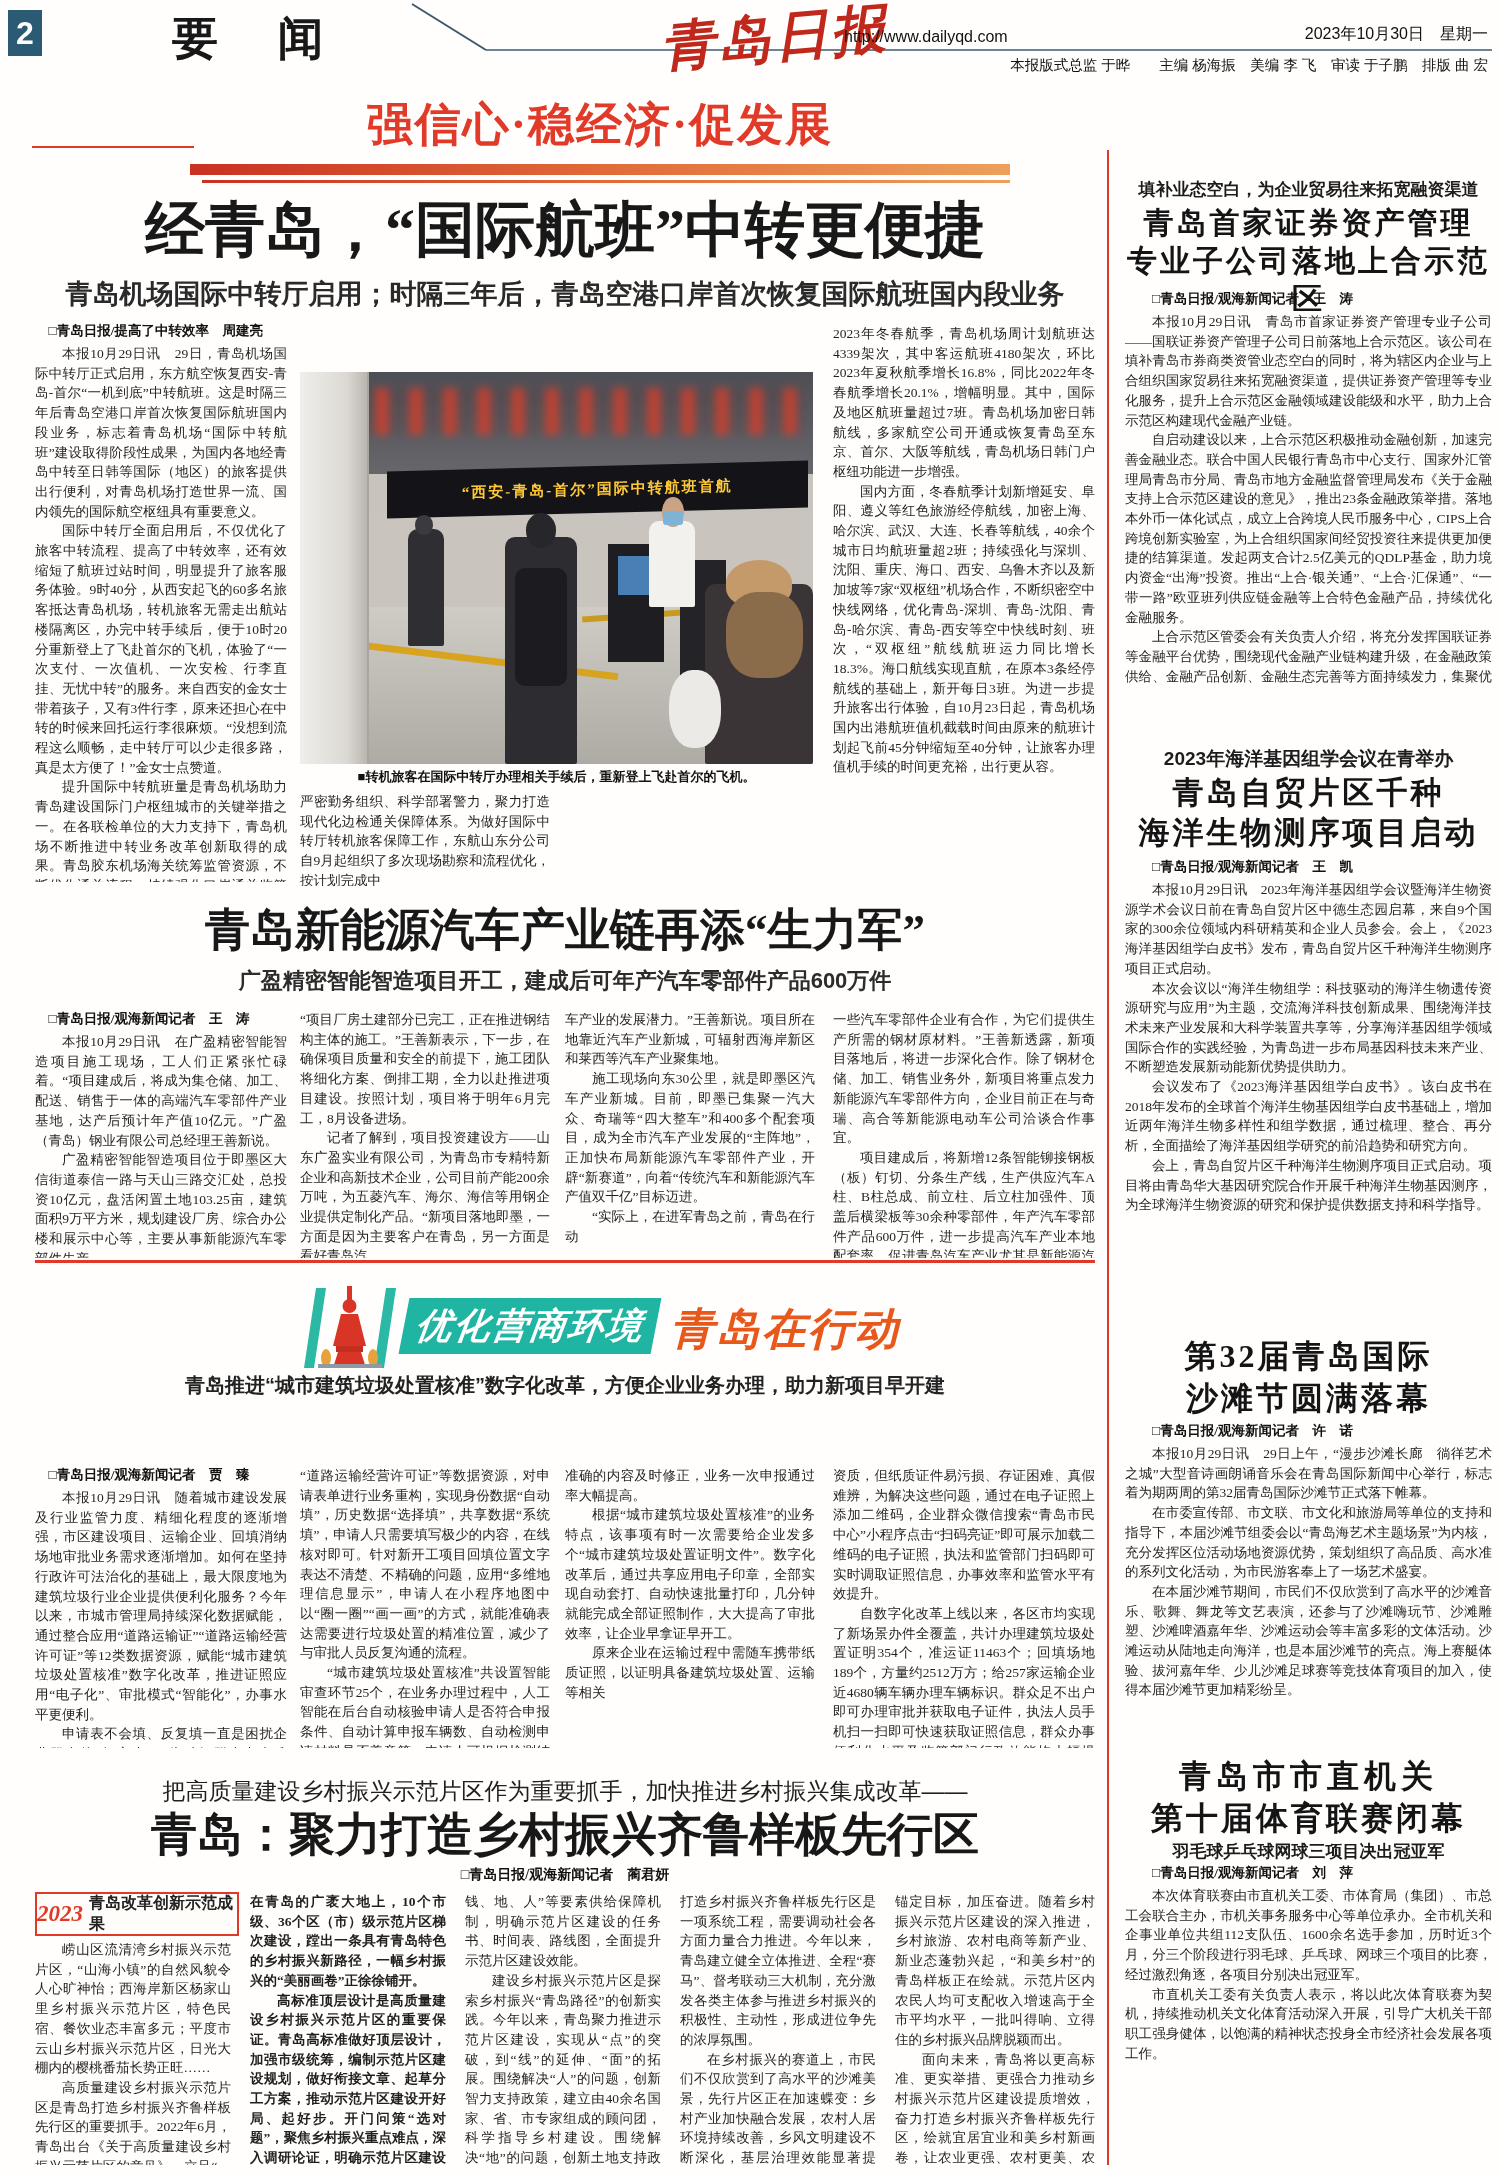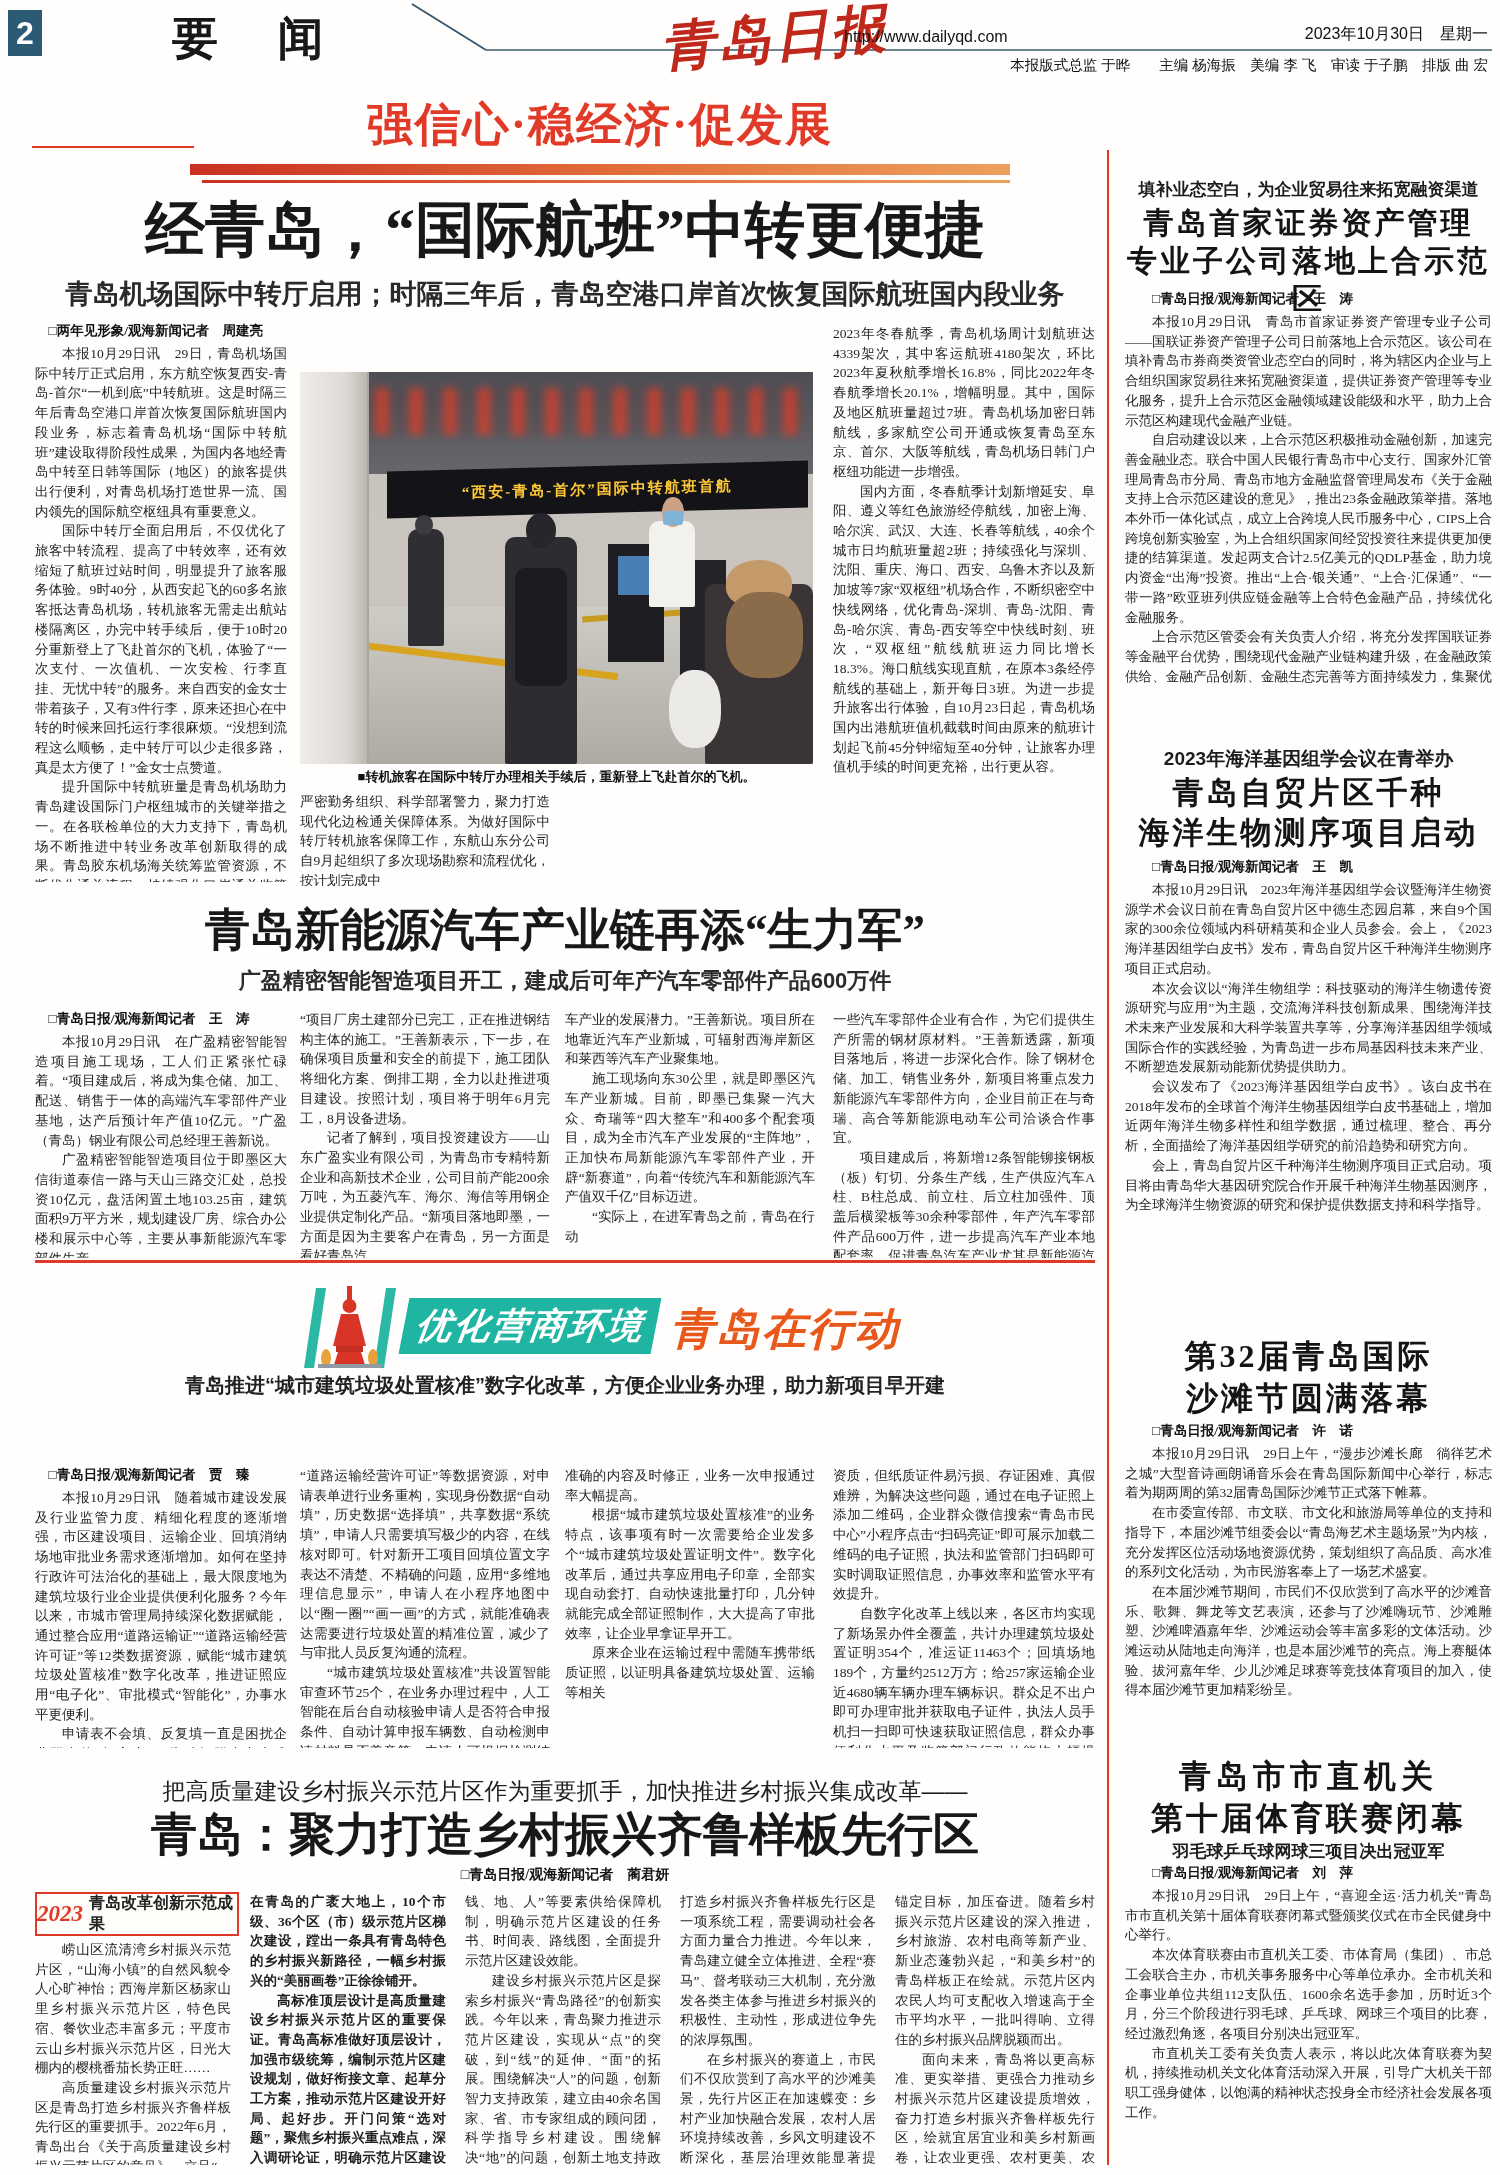--- a/index.html
+++ b/index.html
@@ -64,21 +64,21 @@
 
   <div class="abs redline" style="left:1107px;top:150px;width:2px;height:2015px;"></div>
 
   <div class="abs redline" style="left:32px;top:146px;width:162px;height:2px;"></div>
   <div class="abs center" id="slogan" style="left:190px;top:94px;width:820px;">强信心·稳经济·促发展</div>
   <div class="abs gradbar" style="left:190px;top:164px;width:820px;height:11px;"></div>
   <div class="abs gradbar" style="left:202px;top:180px;width:808px;height:3px;"></div>
 
   <div class="abs center serifhead" style="left:35px;top:190px;width:1060px;font-size:60px;">经青岛，“国际航班”中转更便捷</div>
   <div class="abs center sans" style="left:35px;top:276px;width:1060px;font-size:27px;font-weight:600;color:#2a2a2a;">青岛机场国际中转厅启用；时隔三年后，青岛空港口岸首次恢复国际航班国内段业务</div>
-  <div class="abs byline" style="left:35px;top:322px;width:252px;text-indent:1em;">□两年见形象/观海新闻记者　周建亮</div>
+  <div class="abs byline" style="left:35px;top:322px;width:252px;text-indent:1em;">□青岛日报/提高了中转效率　周建亮</div>
 
   <div class="abs body-text" style="left:35px;top:344px;width:252px;height:538px;">
       <p>本报10月29日讯　29日，青岛机场国际中转厅正式启用，东方航空恢复西安-青岛-首尔“一机到底”中转航班。这是时隔三年后青岛空港口岸首次恢复国际航班国内段业务，标志着青岛机场“国际中转航班”建设取得阶段性成果，为国内各地经青岛中转至日韩等国际（地区）的旅客提供出行便利，对青岛机场打造世界一流、国内领先的国际航空枢纽具有重要意义。</p>
       <p>国际中转厅全面启用后，不仅优化了旅客中转流程、提高了中转效率，还有效缩短了航班过站时间，明显提升了旅客服务体验。9时40分，从西安起飞的60多名旅客抵达青岛机场，转机旅客无需走出航站楼隔离区，办完中转手续后，便于10时20分重新登上了飞赴首尔的飞机，体验了“一次支付、一次值机、一次安检、行李直挂、无忧中转”的服务。来自西安的金女士带着孩子，又有3件行李，原来还担心在中转的时候来回托运行李很麻烦。“没想到流程这么顺畅，走中转厅可以少走很多路，真是太方便了！”金女士点赞道。</p>
       <p>提升国际中转航班量是青岛机场助力青岛建设国际门户枢纽城市的关键举措之一。在各联检单位的大力支持下，青岛机场不断推进中转业务改革创新取得的成果。青岛胶东机场海关统筹监管资源，不断优化通关流程，持续强化口岸通关监管和服务能力；青岛机场出入境边防检查站聚焦服务高质量发展大局，</p>
     </div>
 
   <div class="abs" id="photo" style="left:300px;top:372px;width:513px;height:392px;">
     <div class="abs ph-ceiling"></div>
     <div class="abs ph-glow"></div>
@@ -236,18 +236,17 @@
       <p>本报10月29日讯　29日上午，“漫步沙滩长廊　徜徉艺术之城”大型音诗画朗诵音乐会在青岛国际新闻中心举行，标志着为期两周的第32届青岛国际沙滩节正式落下帷幕。</p>
       <p>在市委宣传部、市文联、市文化和旅游局等单位的支持和指导下，本届沙滩节组委会以“青岛海艺术主题场景”为内核，充分发挥区位活动场地资源优势，策划组织了高品质、高水准的系列文化活动，为市民游客奉上了一场艺术盛宴。</p>
       <p>在本届沙滩节期间，市民们不仅欣赏到了高水平的沙滩音乐、歌舞、舞龙等文艺表演，还参与了沙滩嗨玩节、沙滩雕塑、沙滩啤酒嘉年华、沙滩运动会等丰富多彩的文体活动。沙滩运动从陆地走向海洋，也是本届沙滩节的亮点。海上赛艇体验、拔河嘉年华、少儿沙滩足球赛等竞技体育项目的加入，使得本届沙滩节更加精彩纷呈。</p>
     </div>
 
   <div class="abs rc-title" style="left:1125px;top:1756px;width:367px;font-size:32px;letter-spacing:5px;">青岛市市直机关</div>
   <div class="abs rc-title" style="left:1125px;top:1798px;width:367px;font-size:32px;">第十届体育联赛闭幕</div>
   <div class="abs center sans" style="left:1125px;top:1840px;width:367px;font-size:17px;font-weight:600;">羽毛球乒乓球网球三项目决出冠亚军</div>
   <div class="abs byline" style="left:1125px;top:1864px;width:367px;text-indent:2em;">□青岛日报/观海新闻记者　刘　萍</div>
   <div class="abs body-text" style="left:1125px;top:1886px;width:367px;height:280px;">
-      <p>本报10月29日讯　29日上午，“喜迎全运·活力机关”青岛市市直机关第十届体育联赛闭幕式暨颁奖仪式在市全民健身中心举行。</p>
       <p>本次体育联赛由市直机关工委、市体育局（集团）、市总工会联合主办，市机关事务服务中心等单位承办。全市机关和企事业单位共组112支队伍、1600余名选手参加，历时近3个月，分三个阶段进行羽毛球、乒乓球、网球三个项目的比赛，经过激烈角逐，各项目分别决出冠亚军。</p>
       <p>市直机关工委有关负责人表示，将以此次体育联赛为契机，持续推动机关文化体育活动深入开展，引导广大机关干部职工强身健体，以饱满的精神状态投身全市经济社会发展各项工作。</p>
     </div>
 
 </div>
 
 </body></html>

